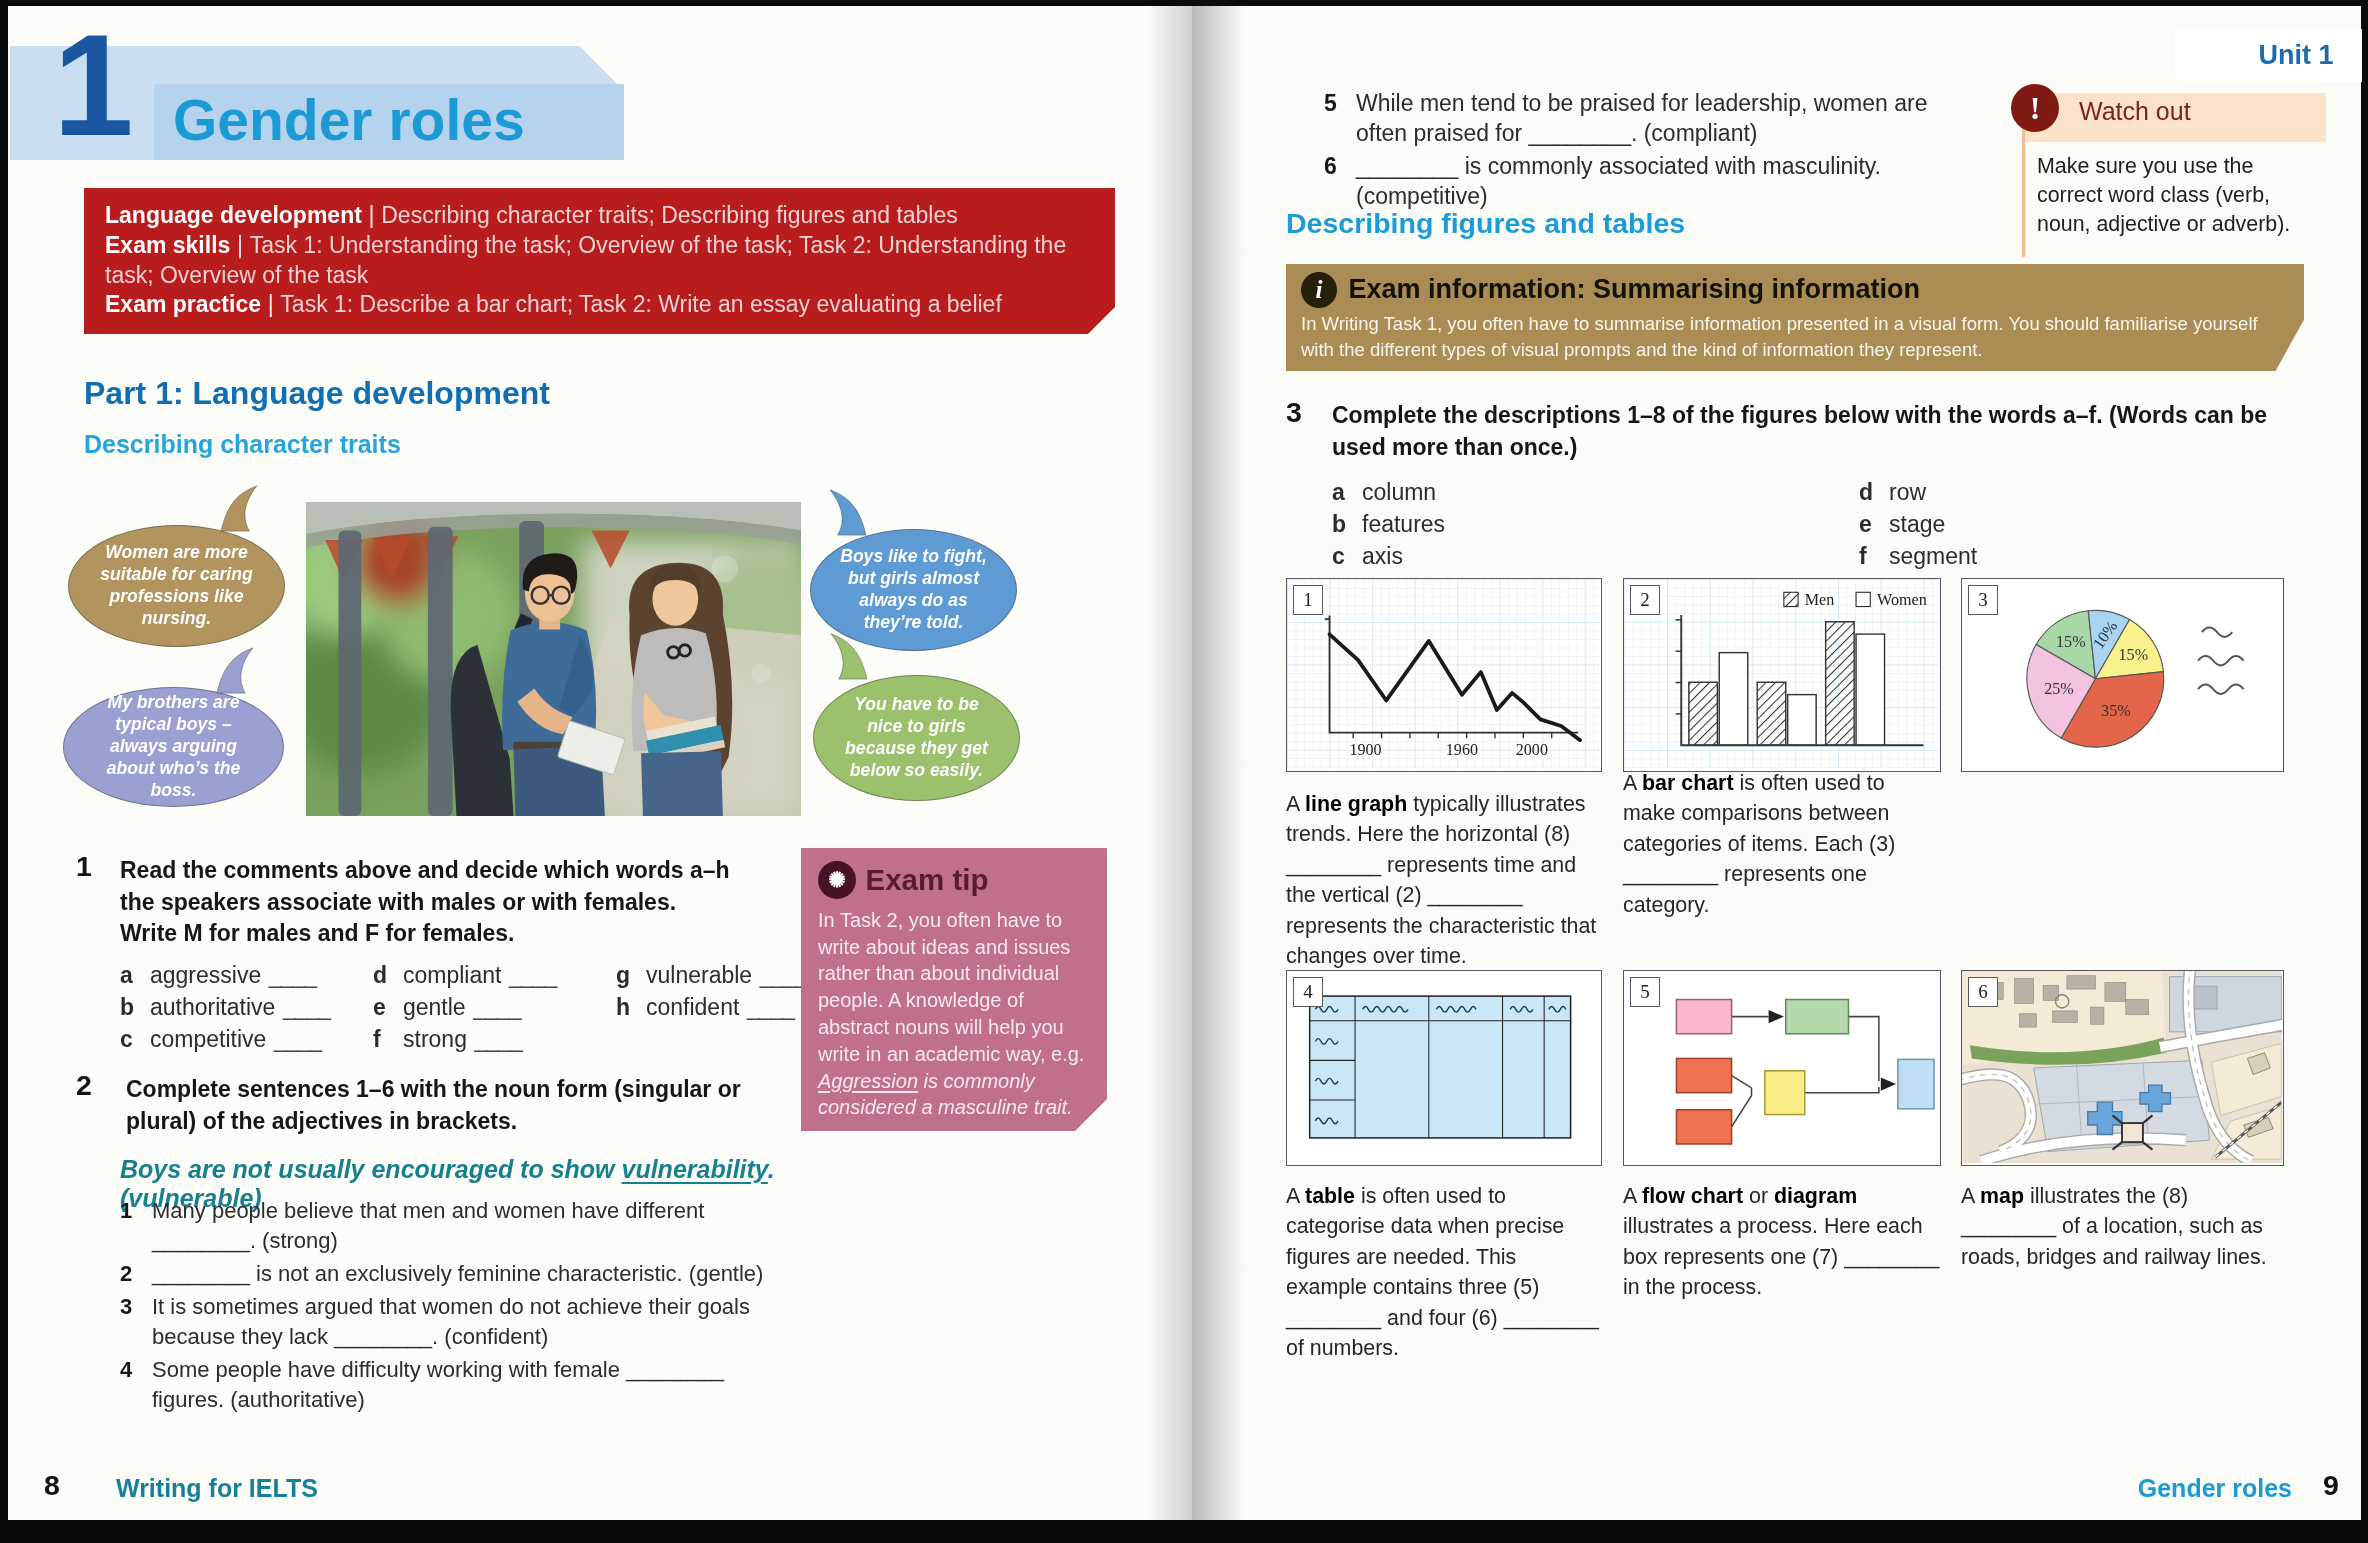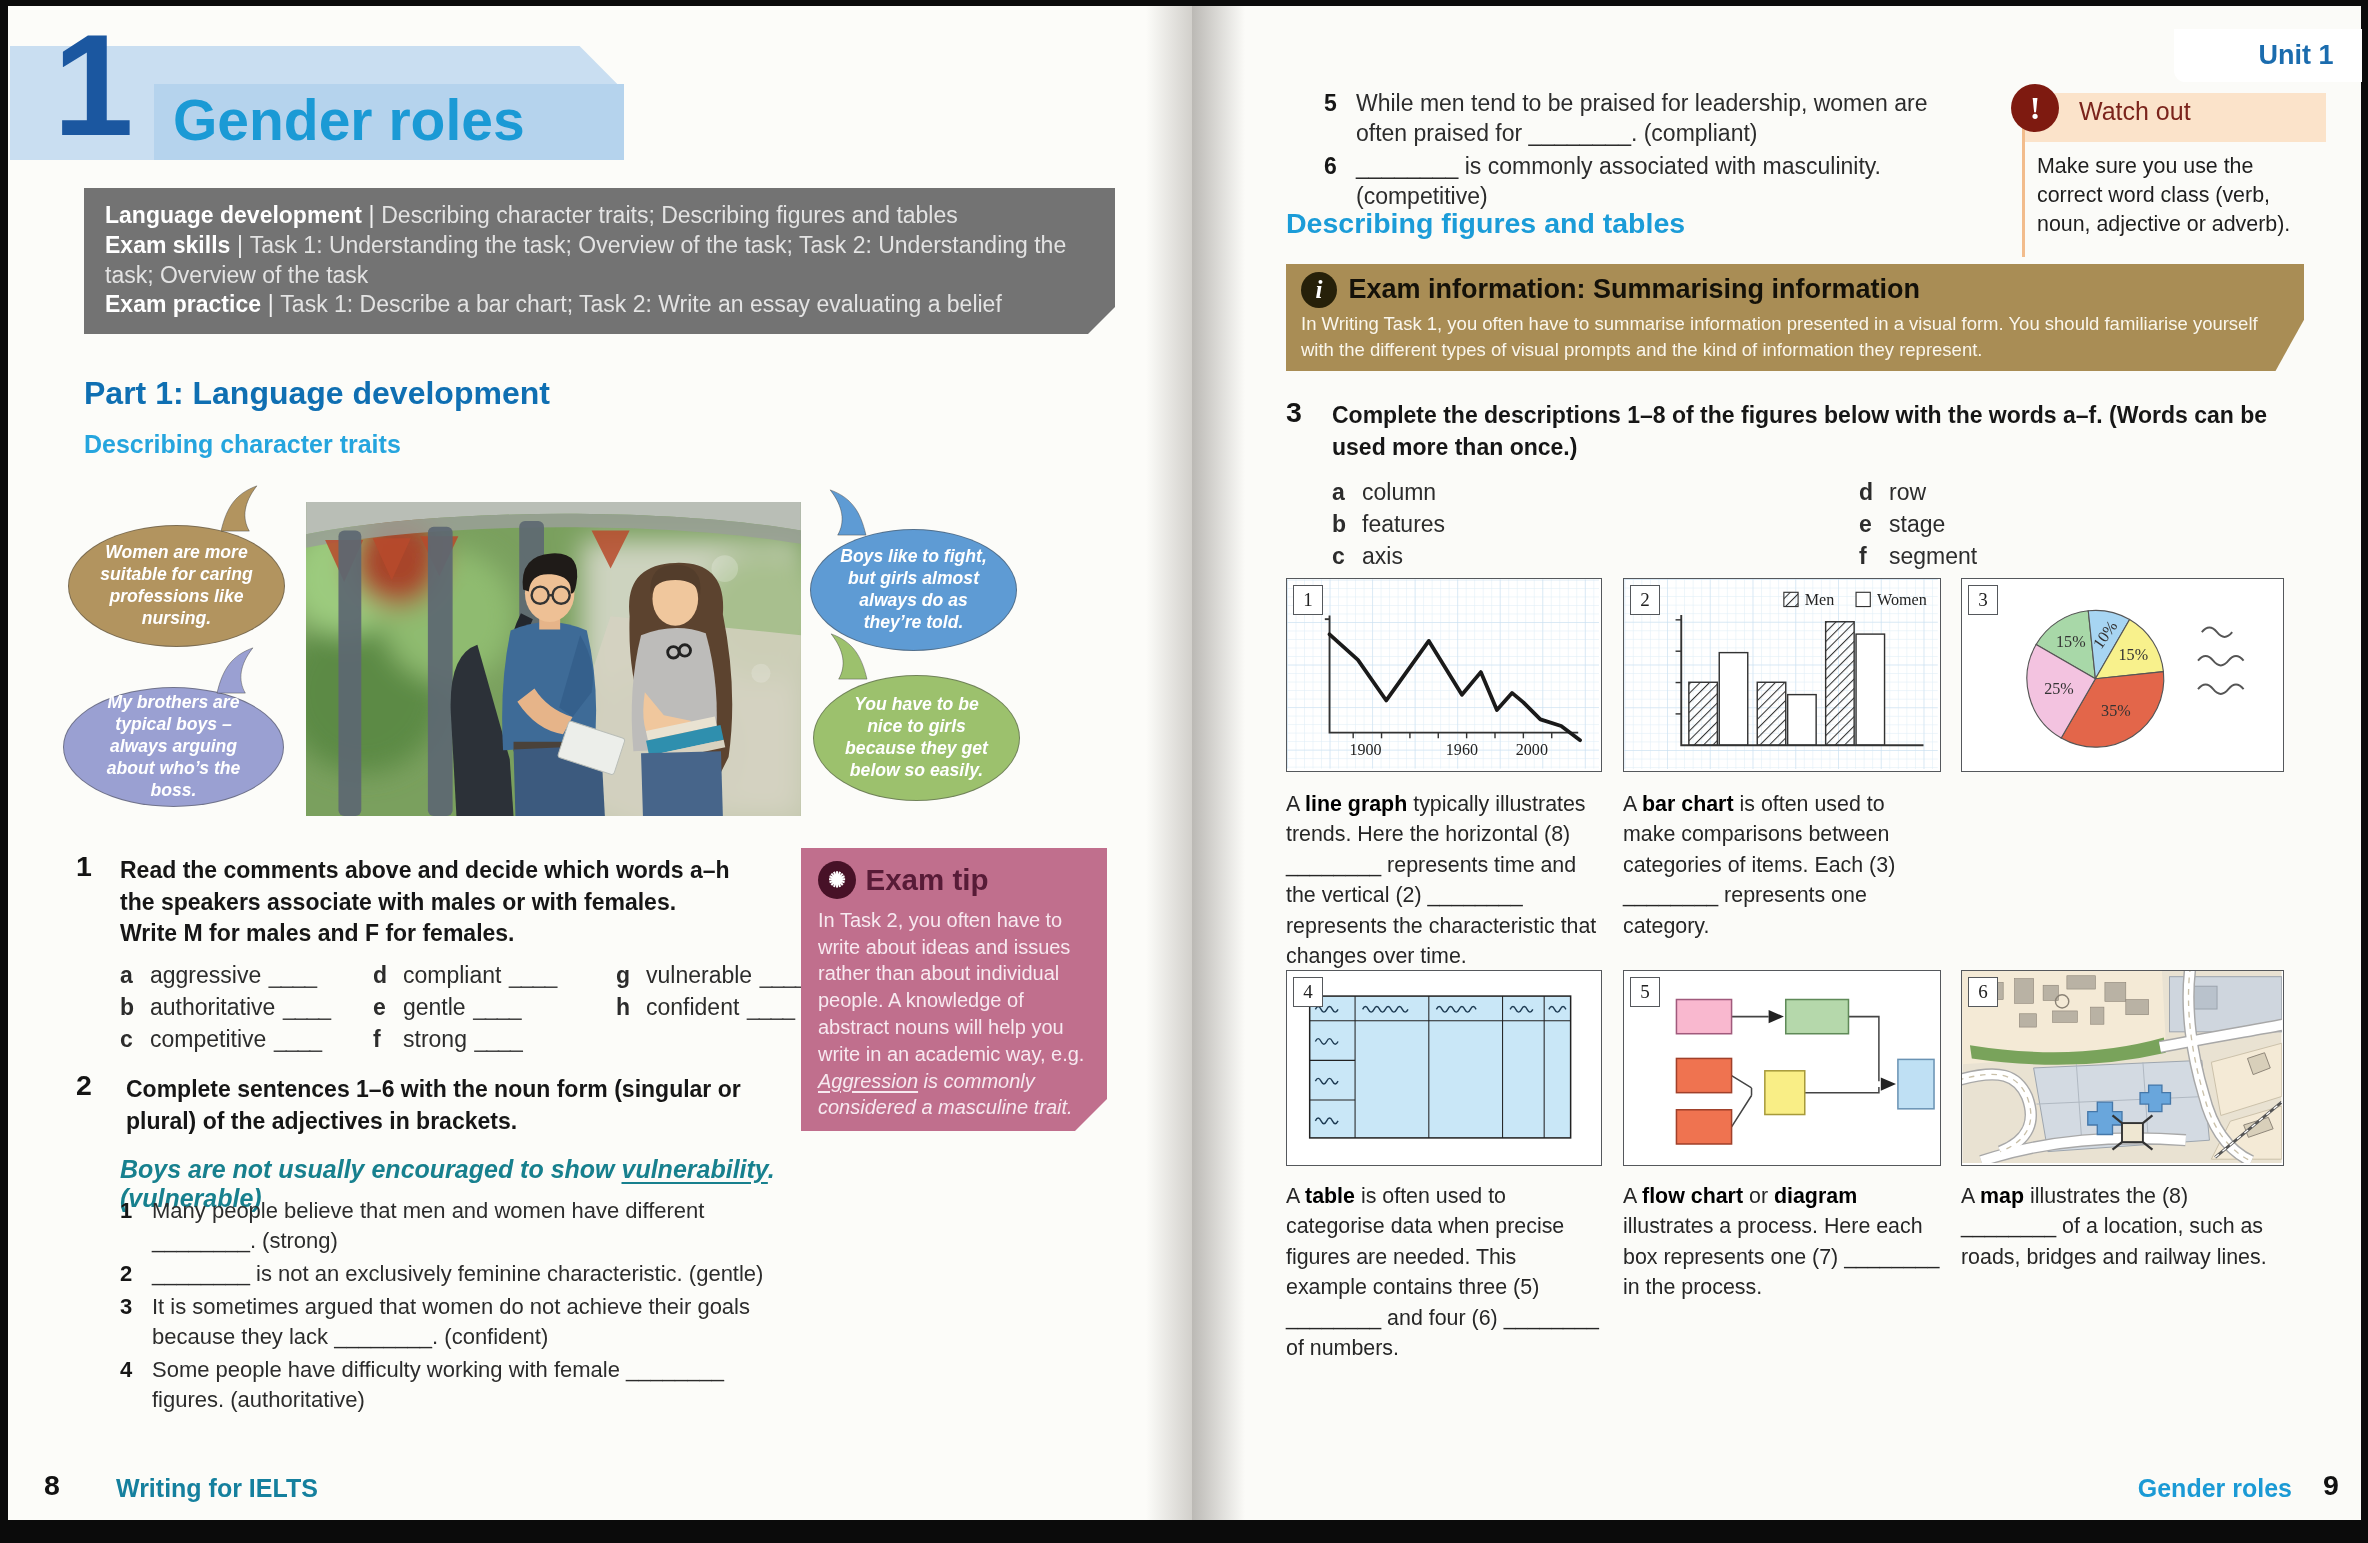--- a/index.html
+++ b/index.html
@@ -12,21 +12,21 @@
   .spine-l{left:1146px;top:5.7px;width:46px;height:1514px;background:linear-gradient(to right,rgba(60,50,40,0),rgba(60,50,40,.22));}
   .spine-r{left:1192px;top:5.7px;width:53px;height:1514px;background:linear-gradient(to right,rgba(40,32,25,.30),rgba(40,32,25,0));}
 
   
   .band1{left:9.5px;top:46px;width:613px;height:114px;background:#c9def1;
          clip-path:polygon(0 0,93% 0,100% 38%,100% 100%,0 100%);}
   .band2{left:154px;top:84px;width:470px;height:76px;background:#b5d3ed;}
   .unit-num{left:53px;top:13.3px;font-size:145px;font-weight:700;color:#1b57a0;line-height:1;}
   .unit-title{left:173px;top:89px;font-size:57px;font-weight:700;color:#1b9ad5;line-height:1.1;}
 
-  .objectives{left:84px;top:188px;width:1031px;height:146px;background:#737373;
+  .objectives{left:84px;top:188px;width:1031px;height:146px;background:#b91c1c;
               clip-path:polygon(0 0,100% 0,100% calc(100% - 27px),calc(100% - 27px) 100%,0 100%);
               padding:13.3px 21px;box-sizing:border-box;color:#fff;font-size:23px;line-height:1.29;}
   .ob-label{font-weight:700;color:#fff;}
   .ob-sep{margin:0 6.7px;color:rgba(255,255,255,.9);}
   .ob-text{color:rgba(255,255,255,.8);}
 
   .part-heading{left:84px;top:375px;font-size:32px;font-weight:700;color:#0f6fb2;}
   .sub-heading{left:84px;top:430px;font-size:25px;font-weight:700;color:#25a5de;}
   .sub-heading-r{left:1286px;top:207px;font-size:28.5px;font-weight:700;color:#1b9cd8;}
 
@@ -447,21 +447,21 @@
         <path d="M252,56 q8,-10 16,0 t16,0"></path>
         <path d="M248,86 q8,-10 16,0 t16,0 t16,0"></path>
         <path d="M248,116 q8,-10 16,0 t16,0 t16,0"></path>
       </g>
     </svg>
   </div>
 
   <div class="abs caption" style="left:1286px;top:789px;width:314px;">
     <span>A </span><span class="cterm">line graph</span><span> typically illustrates trends. Here the horizontal (8) ________ represents time and the vertical (2) ________ represents the characteristic that changes over time.</span>
   </div>
-  <div class="abs caption" style="left:1623px;top:789px;width:318px;">
+  <div class="abs caption" style="left:1623px;top:768px;width:318px;">
     <span>A </span><span class="cterm">bar chart</span><span> is often used to make comparisons between categories of items. Each (3) ________ represents one category.</span>
   </div>
 
   <div class="abs figbox" style="left:1286px;top:970px;width:316px;height:196px;">
     <div class="figbadge">4</div>
     <svg viewBox="0 0 330 202" width="312" height="192">
       <rect width="330" height="202" fill="#ffffff"></rect>
       <rect x="24" y="26" width="276" height="150" fill="#c9e7f7" stroke="#222" stroke-width="1.6"></rect>
       <g stroke="#222" stroke-width="1.1">
         <line x1="72" y1="26" x2="72" y2="176"></line>

